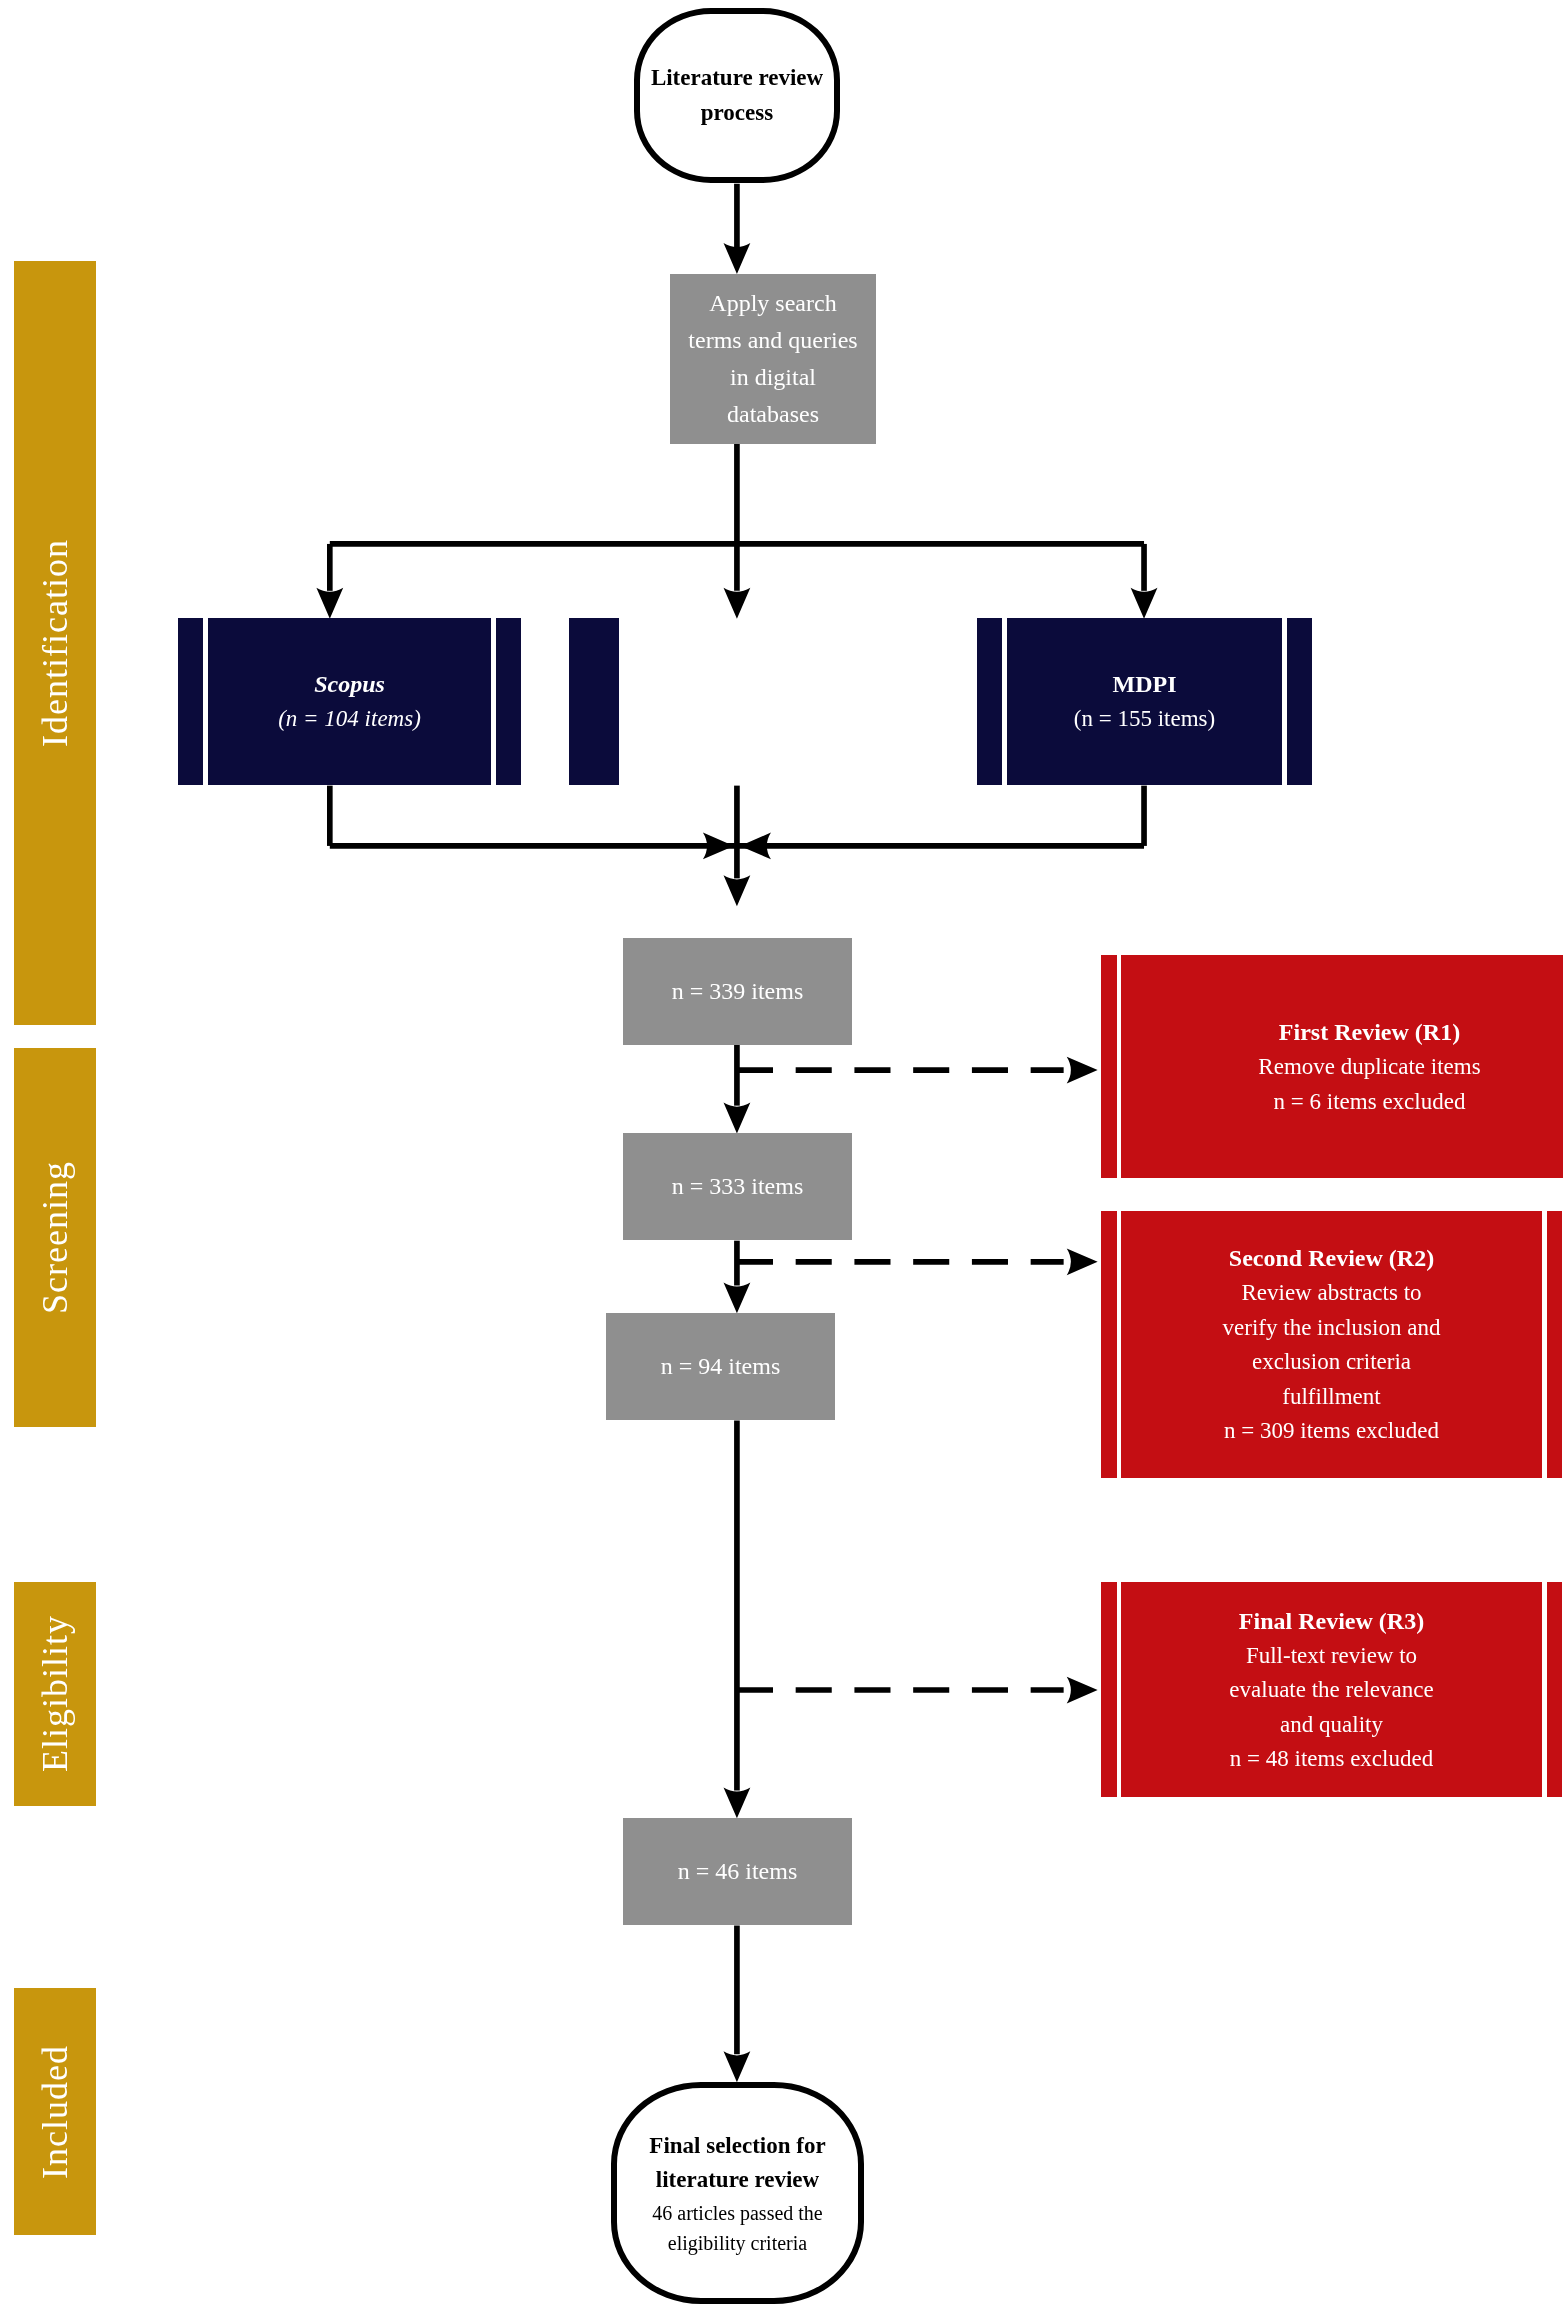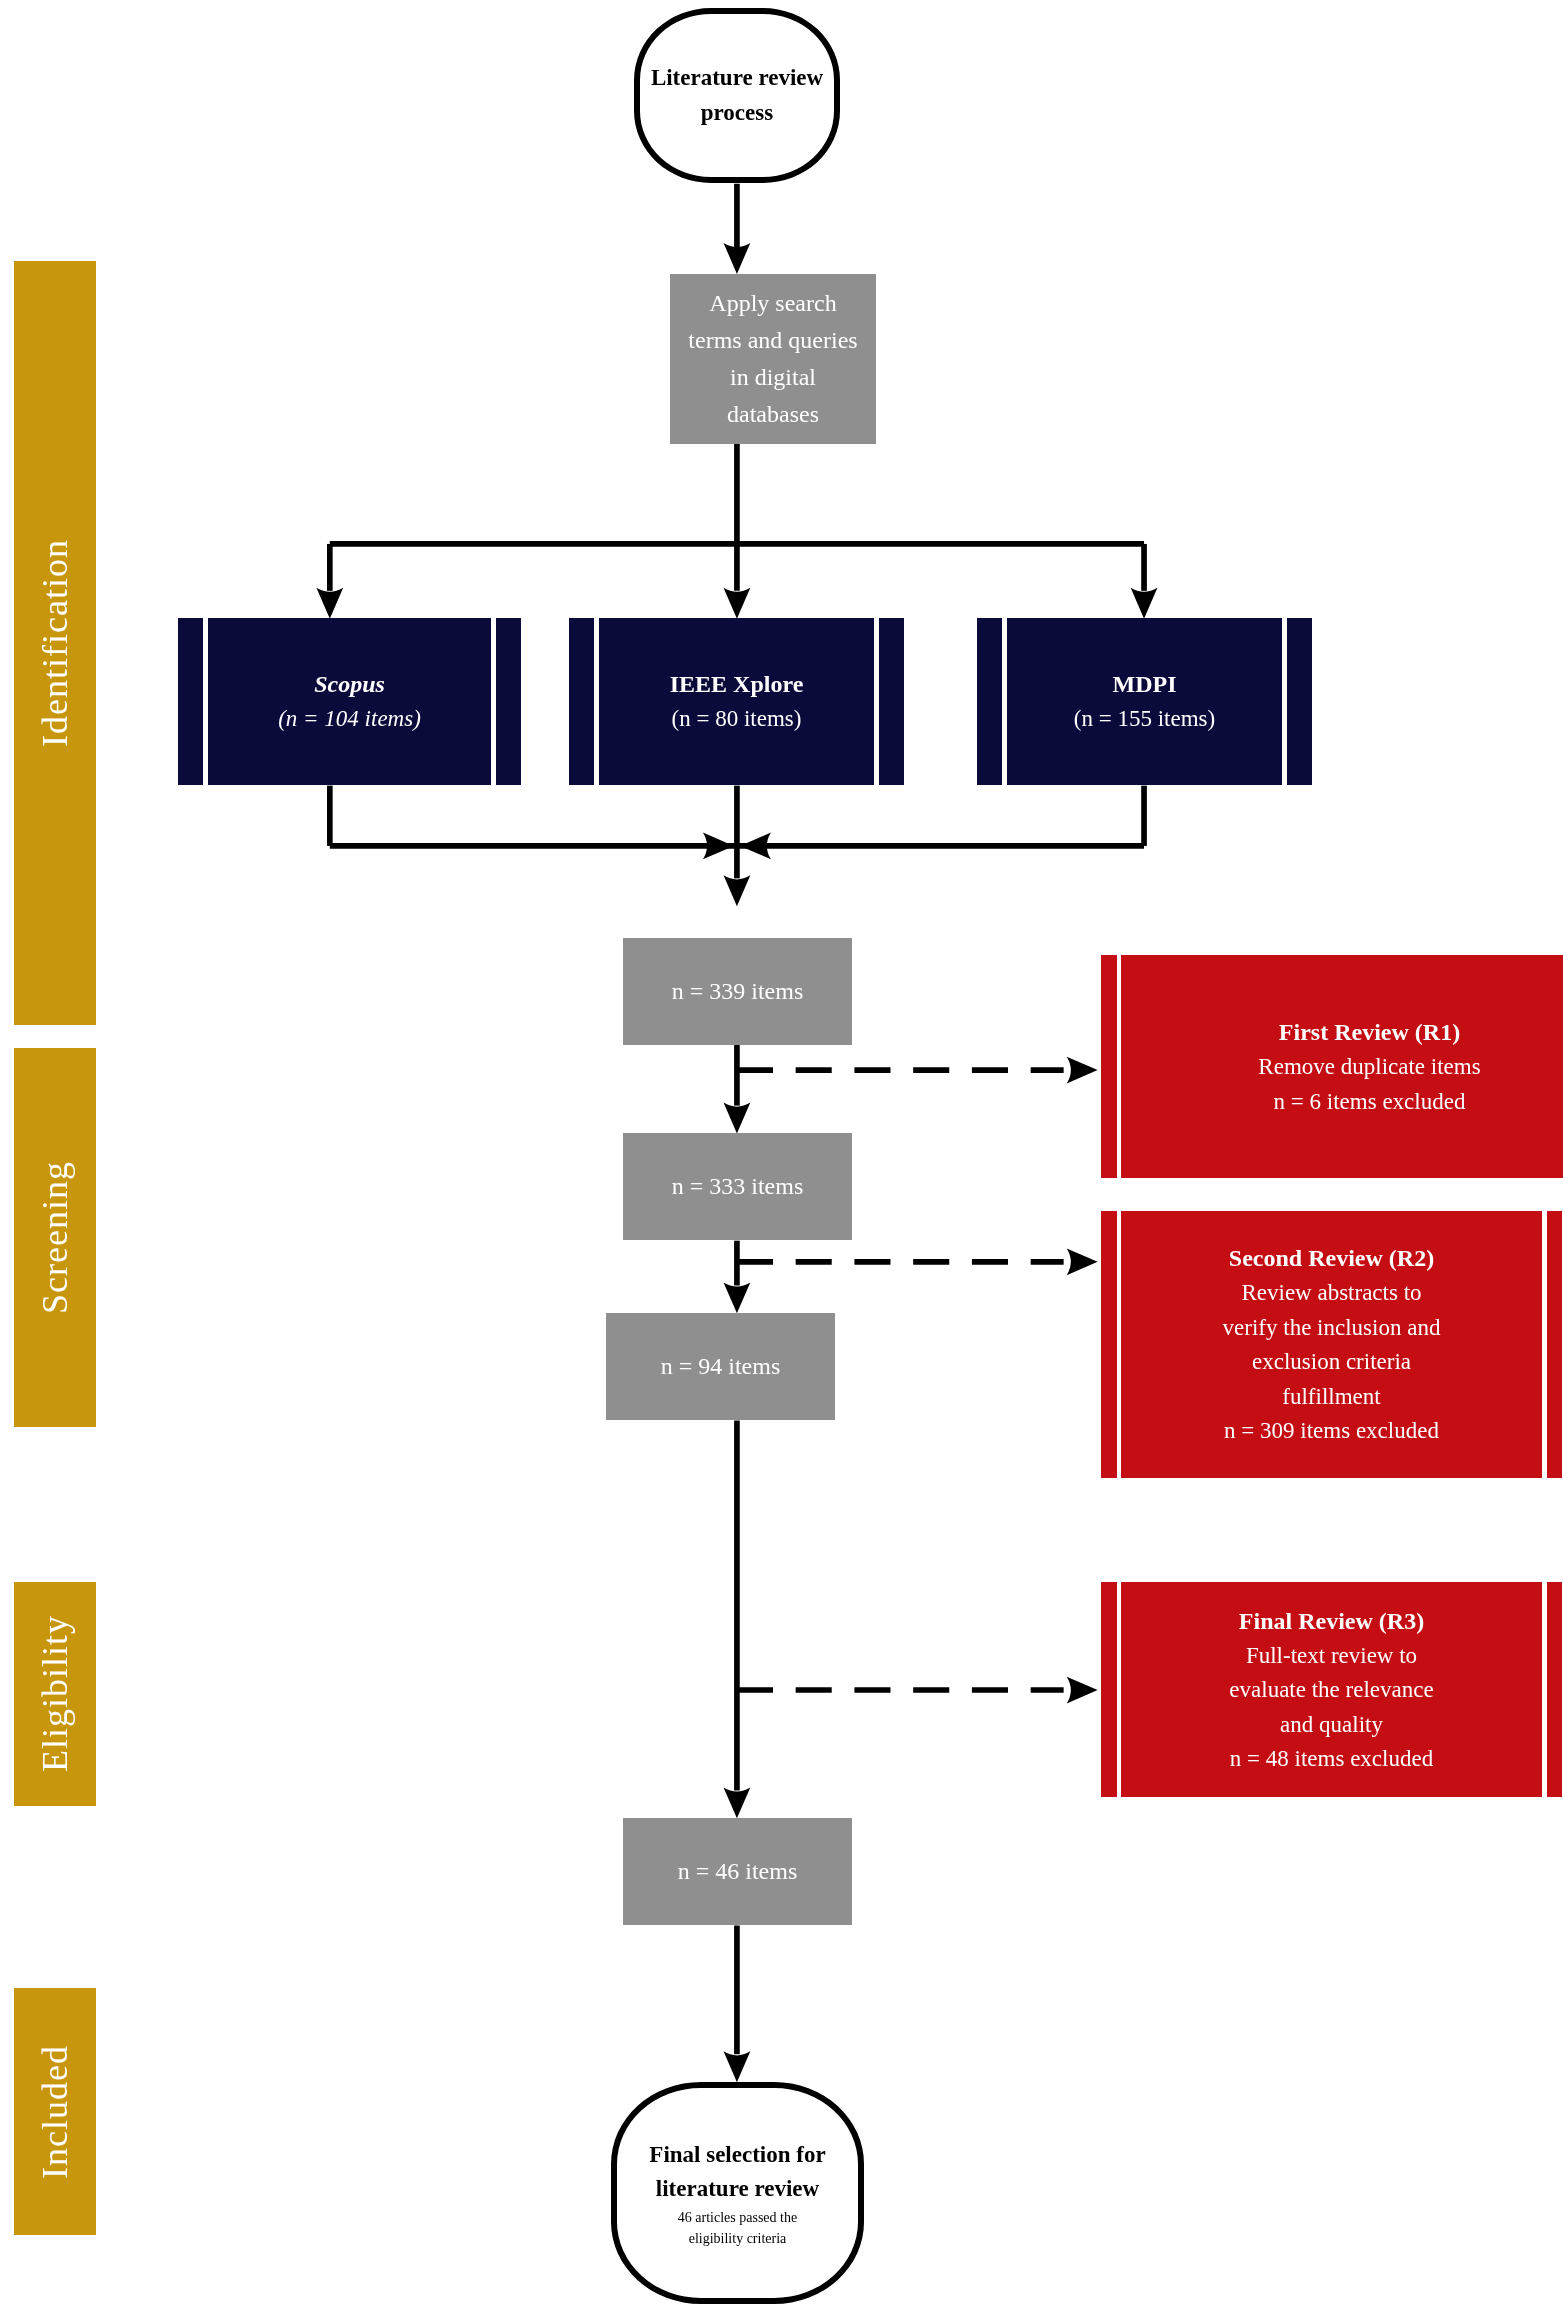--- a/index.html
+++ b/index.html
@@ -20,21 +20,21 @@
     align-items:center;
     justify-content:center;
     text-align:center;
   }
   .terminal{
     background:#ffffff;
     border:6.2px solid #000000;
     color:#000000;
   }
   .terminal .title{font-weight:bold;font-size:23px;line-height:1.5;white-space:pre-line;}
-  .terminal .body{font-size:14px;line-height:1.5;white-space:pre-line;text-align:center;}
+  .terminal .body{font-size:20px;line-height:1.5;white-space:pre-line;text-align:center;}
   .graybox{
     background:#8f8f8f;
     color:#ffffff;
     font-size:24px;
     line-height:1.55;
     white-space:pre-line;
   }
   .tri{
     position:absolute;
     display:flex;
@@ -156,24 +156,20 @@
     <div class="stripe"></div>
     <div class="main">
       <div class="title">Scopus</div>
       <div class="body">(n = 104 items)</div>
     </div>
     <div class="stripe"></div>
   </div>
 
   <div class="tri navy" style="left:569px;top:618px;width:335px;height:167px;">
     <div class="stripe"></div>
-    <div class="main">
-      <div class="title">IEEE Xplore</div>
-      <div class="body">(n = 80 items)</div>
-    </div>
     <div class="stripe"></div>
   </div>
 
   <div class="tri navy" style="left:977px;top:618px;width:335px;height:167px;">
     <div class="stripe"></div>
     <div class="main">
       <div class="title">MDPI</div>
       <div class="body">(n = 155 items)</div>
     </div>
     <div class="stripe"></div>

